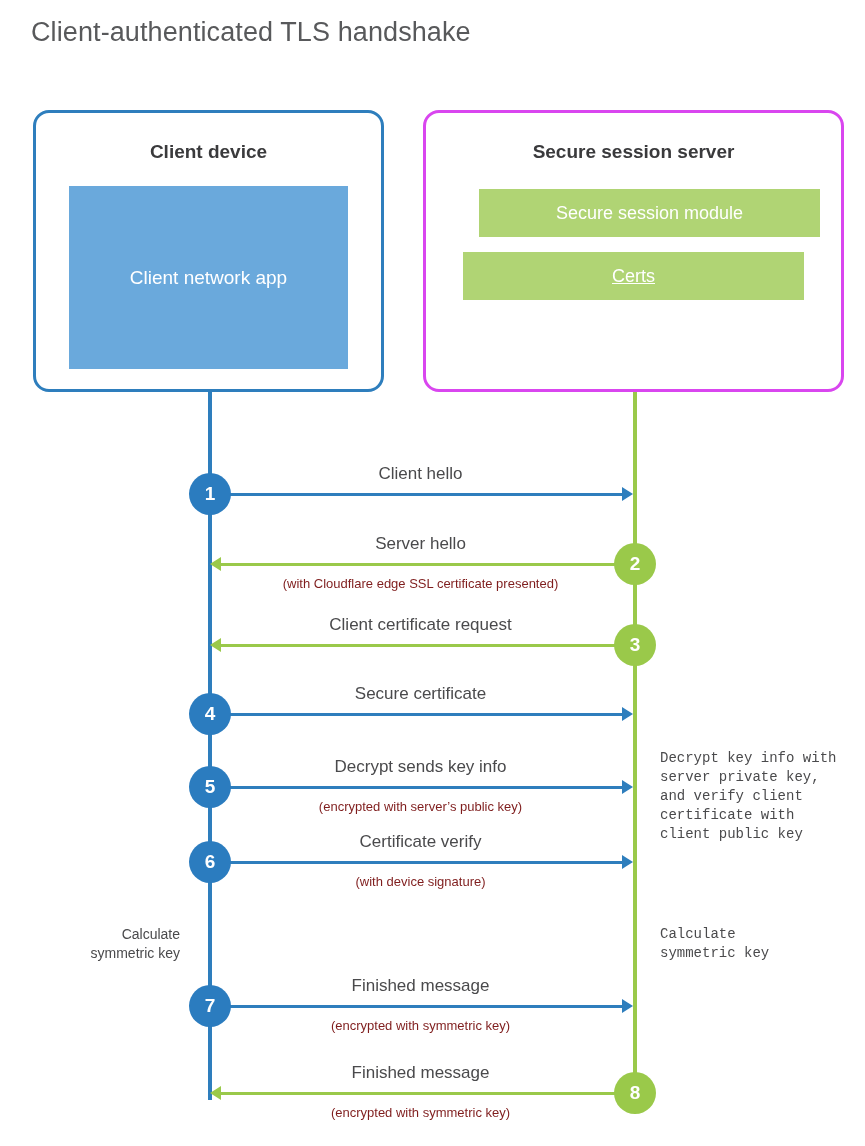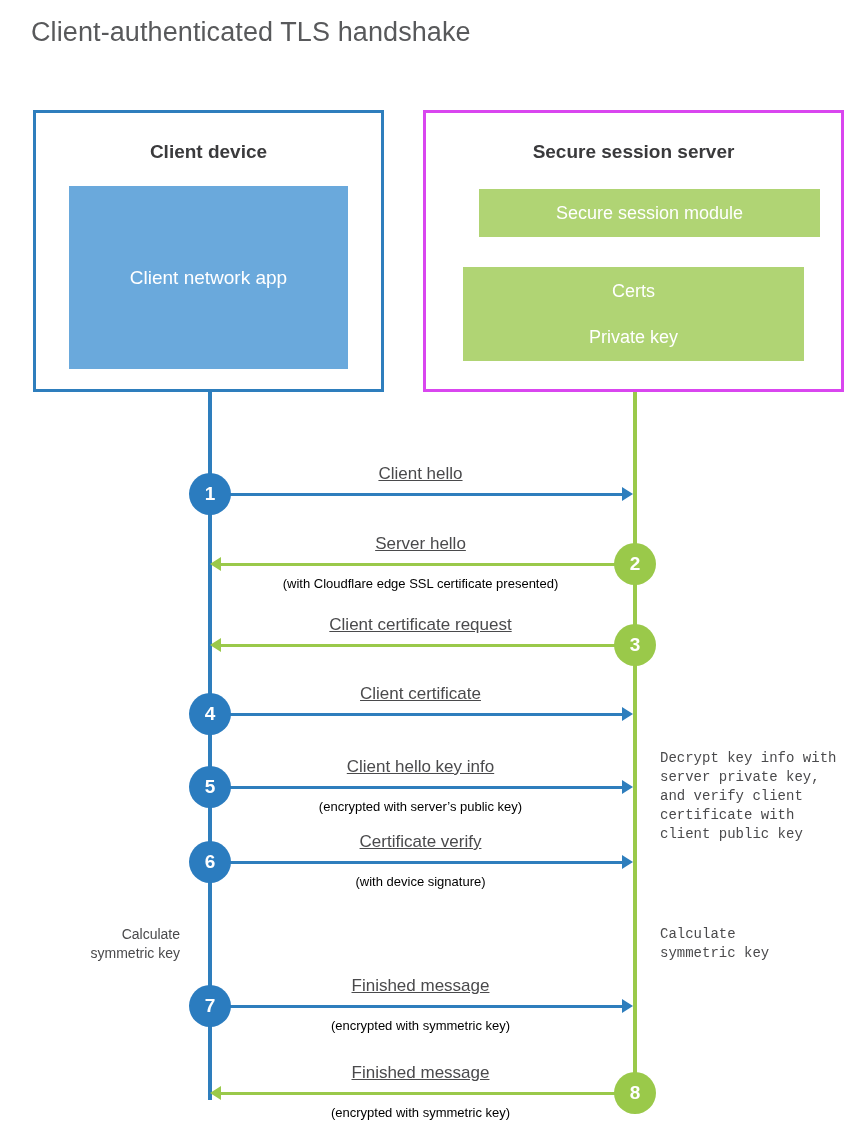--- a/index.html
+++ b/index.html
@@ -29,20 +29,21 @@
     color: #58595b;
     letter-spacing: 0.1px;
     white-space: nowrap;
   }
 
   
   .node-box {
     position: absolute;
     box-sizing: border-box;
     background: #ffffff;
+    border-radius: 16px;
   }
   .node-box.client {
     left: 33px;
     top: 110px;
     width: 351px;
     height: 282px;
     border: 3px solid #2e7ebd;
   }
   .node-box.server {
     left: 423px;
@@ -83,21 +84,21 @@
     height: 48px;
     background: #b0d474;
     color: #ffffff;
     font-size: 18px;
     display: flex;
     align-items: center;
     justify-content: center;
     text-align: center;
   }
   .server-bar.b0 { top: 76px; margin-left: 16px; }
-  .server-bar.b1 { top: 154px; }
+  .server-bar.b1 { top: 139px; text-decoration: underline; }
   .server-bar.b2 { top: 200px; }
 
   
   .lifeline {
     position: absolute;
     width: 4px;
   }
   .lifeline.client-line {
     left: 208px;
     top: 392px;
@@ -165,29 +166,28 @@
 
   .step-label {
     position: absolute;
     left: 215px;
     width: 411px;
     text-align: center;
     font-size: 17px;
     color: #4a4a4c;
     top: -30px;
     white-space: nowrap;
-    text-decoration: underline;
   }
   .step-sublabel {
     position: absolute;
     left: 215px;
     width: 411px;
     text-align: center;
     font-size: 13px;
-    color: #000000;
+    color: #7f1d1d;
     top: 12px;
     white-space: nowrap;
   }
 
   
   .annotation {
     position: absolute;
     font-size: 14px;
     line-height: 19px;
     color: #4a4a4c;
@@ -215,21 +215,20 @@
 
   <div class="node-box client">
     <div class="node-title">Client device</div>
     <div class="client-app">Client network app</div>
   </div>
 
   <div class="node-box server">
     <div class="node-title">Secure session server</div>
     <div class="server-bar b0">Secure session module</div>
     <div class="server-bar b1">Certs</div>
-    <div class="server-bar b2">Private key</div>
   </div>
 
   <div class="lifeline client-line"></div>
   <div class="lifeline server-line"></div>
 
   <div class="step" style="top:494px">
     <div class="arrow-line blue" style="left:210px;width:412px"></div>
     <div class="arrow-head right blue" style="left:622px"></div>
     <div class="step-badge blue">1</div>
     <div class="step-label">Client hello</div>
@@ -247,28 +246,28 @@
     <div class="arrow-line green" style="left:221px;width:401px"></div>
     <div class="arrow-head left green" style="left:210px"></div>
     <div class="step-badge green">3</div>
     <div class="step-label">Client certificate request</div>
   </div>
 
   <div class="step" style="top:714px">
     <div class="arrow-line blue" style="left:210px;width:412px"></div>
     <div class="arrow-head right blue" style="left:622px"></div>
     <div class="step-badge blue">4</div>
-    <div class="step-label">Client certificate</div>
+    <div class="step-label">Secure certificate</div>
   </div>
 
   <div class="step" style="top:787px">
     <div class="arrow-line blue" style="left:210px;width:412px"></div>
     <div class="arrow-head right blue" style="left:622px"></div>
     <div class="step-badge blue">5</div>
-    <div class="step-label">Client hello key info</div>
+    <div class="step-label">Decrypt sends key info</div>
     <div class="step-sublabel">(encrypted with server’s public key)</div>
   </div>
 
   <div class="step" style="top:862px">
     <div class="arrow-line blue" style="left:210px;width:412px"></div>
     <div class="arrow-head right blue" style="left:622px"></div>
     <div class="step-badge blue">6</div>
     <div class="step-label">Certificate verify</div>
     <div class="step-sublabel">(with device signature)</div>
   </div>

